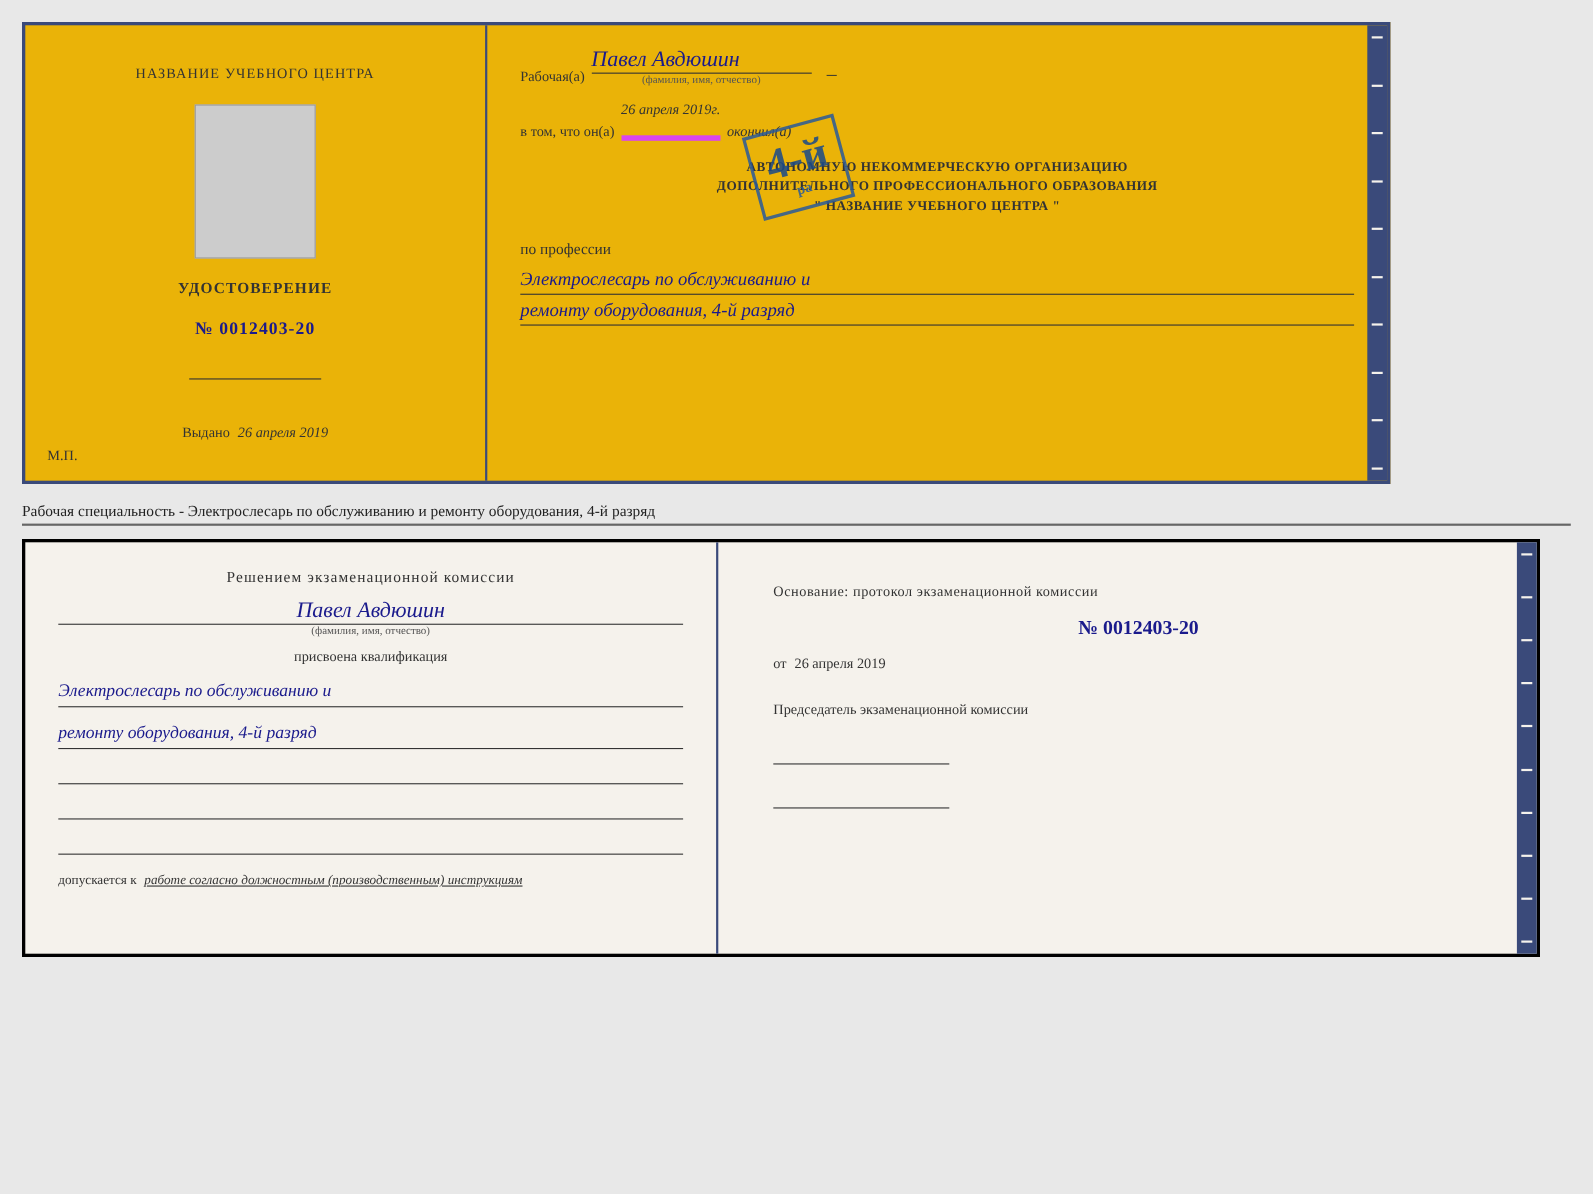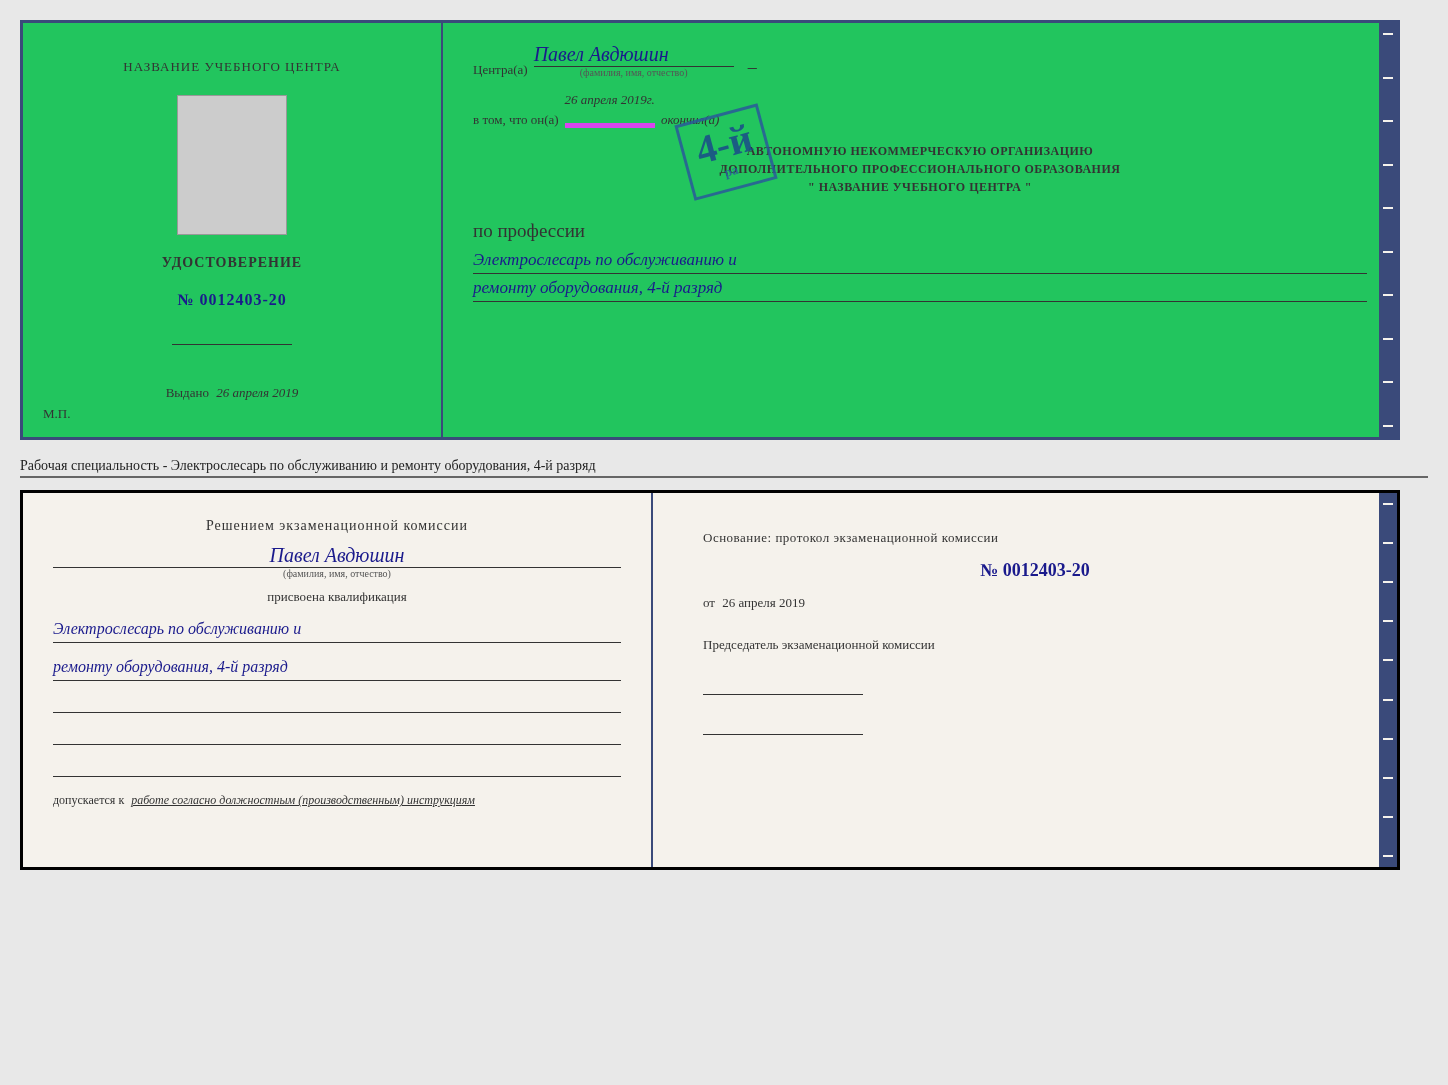--- a/index.html
+++ b/index.html
@@ -13,23 +13,23 @@
 
     .page-container {
       display: flex;
       flex-direction: column;
       gap: 12px;
     }
 
     
     .document-top {
       display: flex;
-      background: #22c55e;
+      background: #eab308;
       border: 3px solid #3a4a7a;
-      width: 1380px;
+      width: 1244px;
       min-height: 420px;
       position: relative;
     }
 
     .doc-left {
       width: 420px;
       border-right: 2px solid #3a4a7a;
       padding: 30px 20px;
       display: flex;
       flex-direction: column;
@@ -145,21 +145,21 @@
       font-weight: 900;
       line-height: 1;
       color: #1a4a8a;
     }
 
     .profession-section {
       margin-top: 10px;
     }
 
     .profession-label {
-      font-size: 19px;
+      font-size: 14px;
       color: #333;
     }
 
     .profession-value {
       font-family: 'Palatino Linotype', Palatino, serif;
       font-size: 17px;
       color: #1a1a8c;
       font-style: italic;
       border-bottom: 1px solid #333;
       margin-top: 4px;
@@ -372,21 +372,21 @@
       <div class="issued-line">
         <span>Выдано</span>
         <span style="margin-left:4px;font-style:italic;">26 апреля 2019</span>
       </div>
       <div class="mp-label">М.П.</div>
     </div>
 
     <div class="doc-right">
 
       <div class="recipient-line">
-        <span style="font-size:13px;">Центра(a)</span>
+        <span style="font-size:13px;">Рабочая(a)</span>
         <div>
           <div class="recipient-name">Павел Авдюшин</div>
           <div class="subtitle-small">(фамилия, имя, отчество)</div>
         </div>
         <span style="font-size:18px;margin-left:8px;">–</span>
       </div>
 
       <div class="vtom-line">
         <span>в том, что он(а)</span>
         <span class="date-italic" style="border-bottom:5px solid #d946ef;padding-bottom:15px;">26 апреля 2019г.</span>

